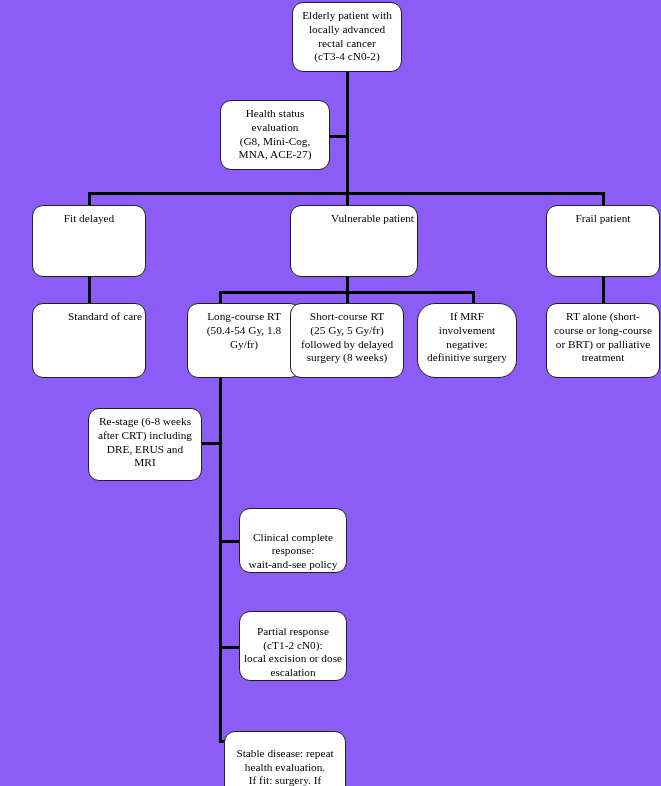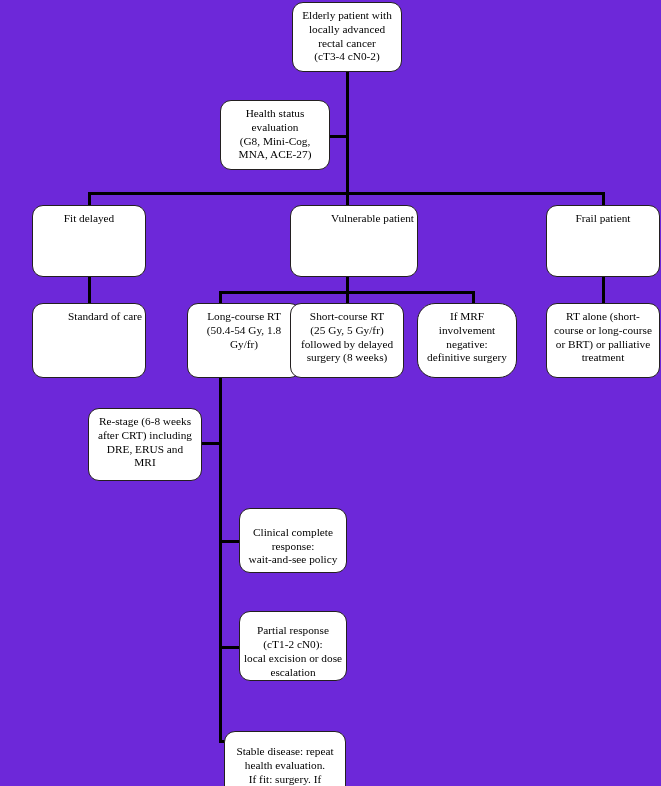--- a/index.html
+++ b/index.html
@@ -8,40 +8,40 @@
     background: #ffffff;
   }
   body {
     font-family: "Liberation Serif", "DejaVu Serif", serif;
     color: #000000;
   }
   #canvas {
     position: relative;
     width: 661px;
     height: 786px;
-    background: #6d28d9;
+    background: #8b5cf6;
     overflow: hidden;
   }
   .node {
     position: absolute;
     box-sizing: border-box;
     border: 1px solid #231f20;
     border-radius: 11px;
     background: #ffffff;
     text-align: center;
     line-height: 1.22;
     font-size: 11.3px;
     padding-top: 6px;
     padding-left: 3px;
     padding-right: 3px;
     z-index: 3;
   }
   .node.center {
     display: flex;
-    align-items: center;
+    align-items: flex-end;
     justify-content: center;
     padding-top: 12px;
   }
   .node .txt {
     display: block;
     white-space: pre-line;
   }
   .edge {
     position: absolute;
     background: #000000;

